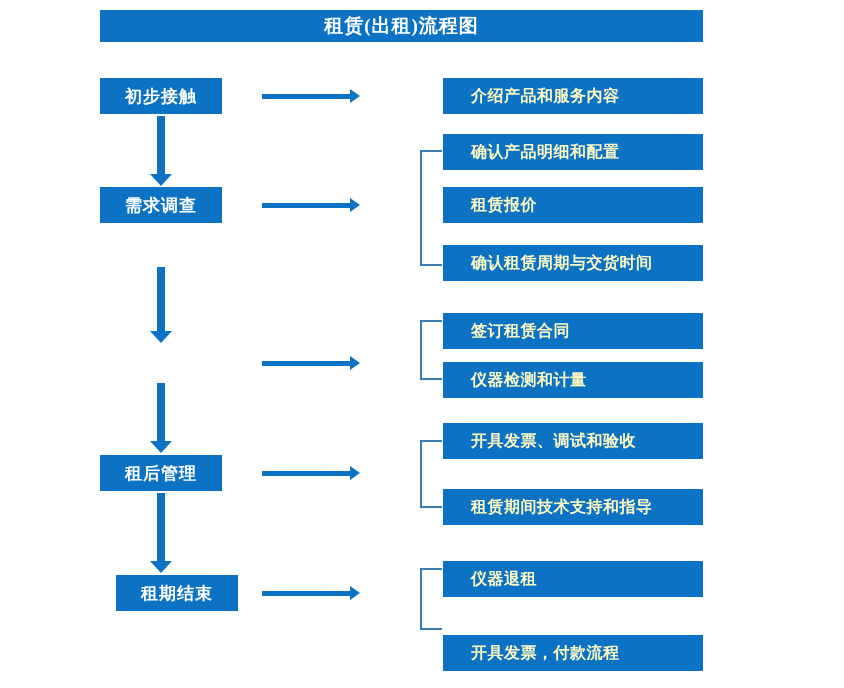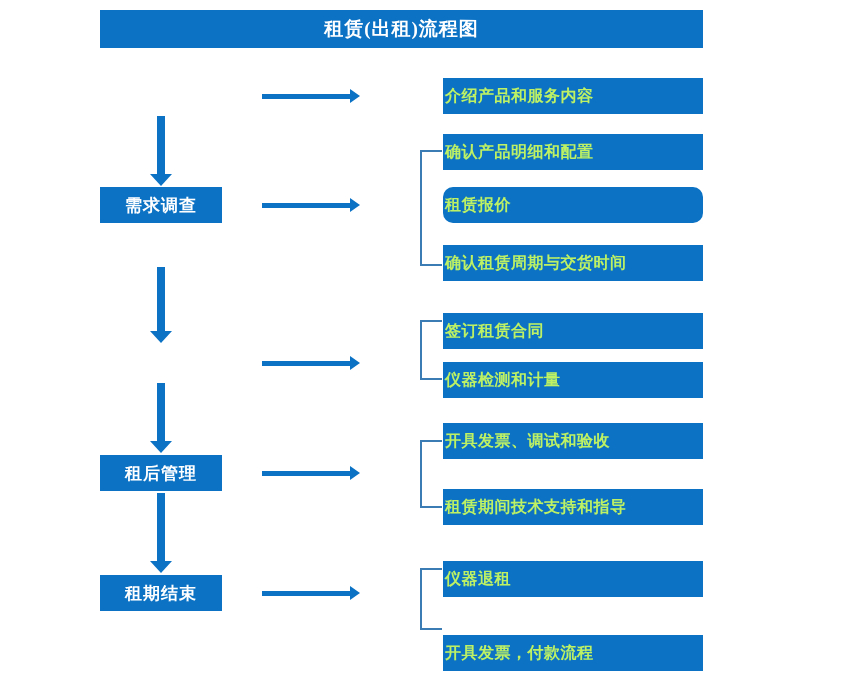--- a/index.html
+++ b/index.html
@@ -20,21 +20,21 @@
     height: 688px;
     background: #ffffff;
   }
 
   
   .title-bar {
     position: absolute;
     left: 100px;
     top: 10px;
     width: 603px;
-    height: 38px;
+    height: 32px;
     background: #0B72C4;
     color: #ffffff;
     display: flex;
     align-items: center;
     justify-content: center;
     font-size: 19px;
     font-weight: bold;
     letter-spacing: 1px;
   }
 
@@ -53,25 +53,25 @@
     letter-spacing: 1px;
   }
 
   
   .detail-box {
     position: absolute;
     left: 443px;
     width: 260px;
     height: 36px;
     background: #0B72C4;
-    color: #bef264;
+    color: #fef9c3;
     display: flex;
     align-items: center;
     justify-content: flex-start;
-    padding-left: 2px;
+    padding-left: 28px;
     box-sizing: border-box;
     font-size: 16px;
     font-weight: bold;
     letter-spacing: 0.5px;
   }
 
   
   .v-arrow {
     position: absolute;
     width: 22px;
@@ -125,27 +125,28 @@
     box-sizing: border-box;
   }
 </style>
 </head>
 <body>
 
 <div id="canvas">
 
   <div class="title-bar">租赁(出租)流程图</div>
 
+  <div class="stage-box" style="left:100px; top:78px;">初步接触</div>
 
   <div class="stage-box" style="left:100px; top:187px;">需求调查</div>
 
 
   <div class="stage-box" style="left:100px; top:455px;font-family:Liberation Serif, serif;">租后管理</div>
 
-  <div class="stage-box" style="left:100px; top:575px;text-align:right;">租期结束</div>
+  <div class="stage-box" style="left:116px; top:575px;text-align:right;">租期结束</div>
 
   <div class="v-arrow" style="left:150px; top:116px; height:70px;">
     <div class="stem" style="height:58px;"></div>
     <div class="head" style="top:58px;"></div>
   </div>
 
   <div class="v-arrow" style="left:150px; top:267px; height:76px;">
     <div class="stem" style="height:64px;"></div>
     <div class="head" style="top:64px;"></div>
   </div>
@@ -190,21 +191,21 @@
   <div class="bracket" style="left:420px; top:320px; height:60px;"></div>
 
   <div class="bracket" style="left:420px; top:440px; height:68px;"></div>
 
   <div class="bracket" style="left:420px; top:568px; height:62px;"></div>
 
   <div class="detail-box" style="top:78px;">介绍产品和服务内容</div>
 
   <div class="detail-box" style="top:134px;">确认产品明细和配置</div>
 
-  <div class="detail-box" style="top:187px;border-radius:10px;">租赁报价</div>
+  <div class="detail-box" style="top:187px;">租赁报价</div>
 
   <div class="detail-box" style="top:245px;">确认租赁周期与交货时间</div>
 
   <div class="detail-box" style="top:313px;">签订租赁合同</div>
 
   <div class="detail-box" style="top:362px;">仪器检测和计量</div>
 
   <div class="detail-box" style="top:423px;">开具发票、调试和验收</div>
 
   <div class="detail-box" style="top:489px;text-align:center;">租赁期间技术支持和指导</div>

